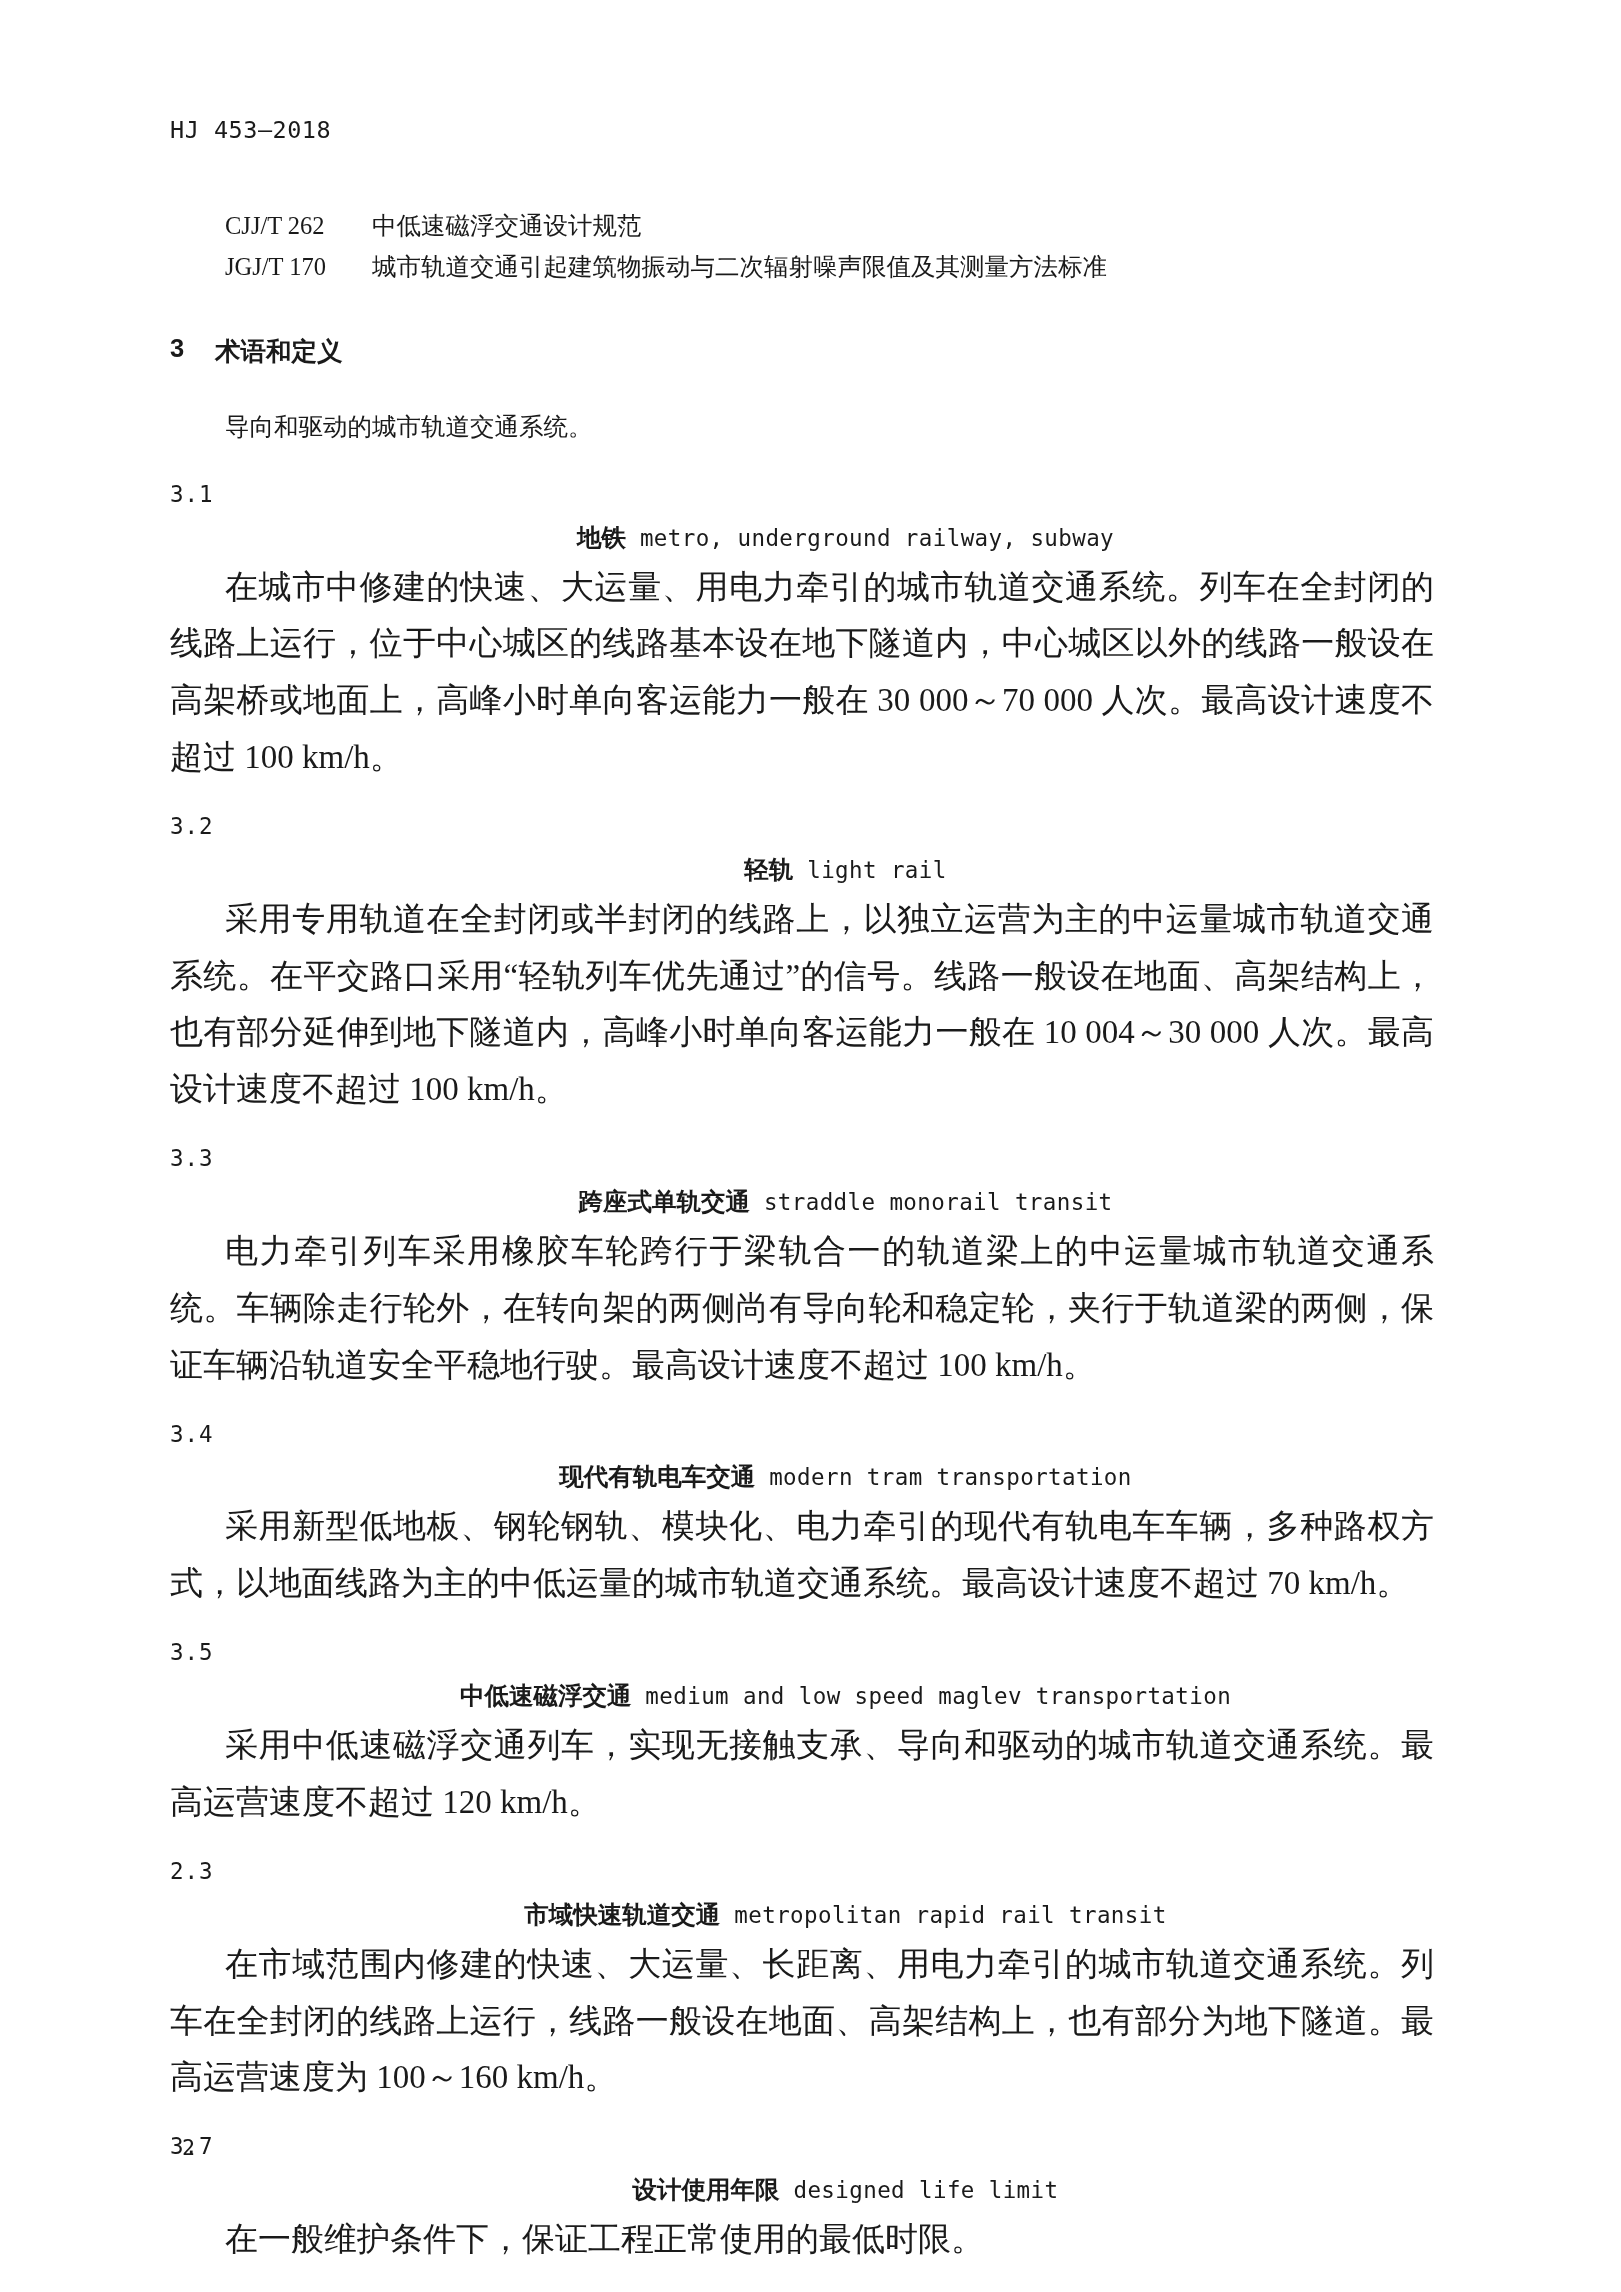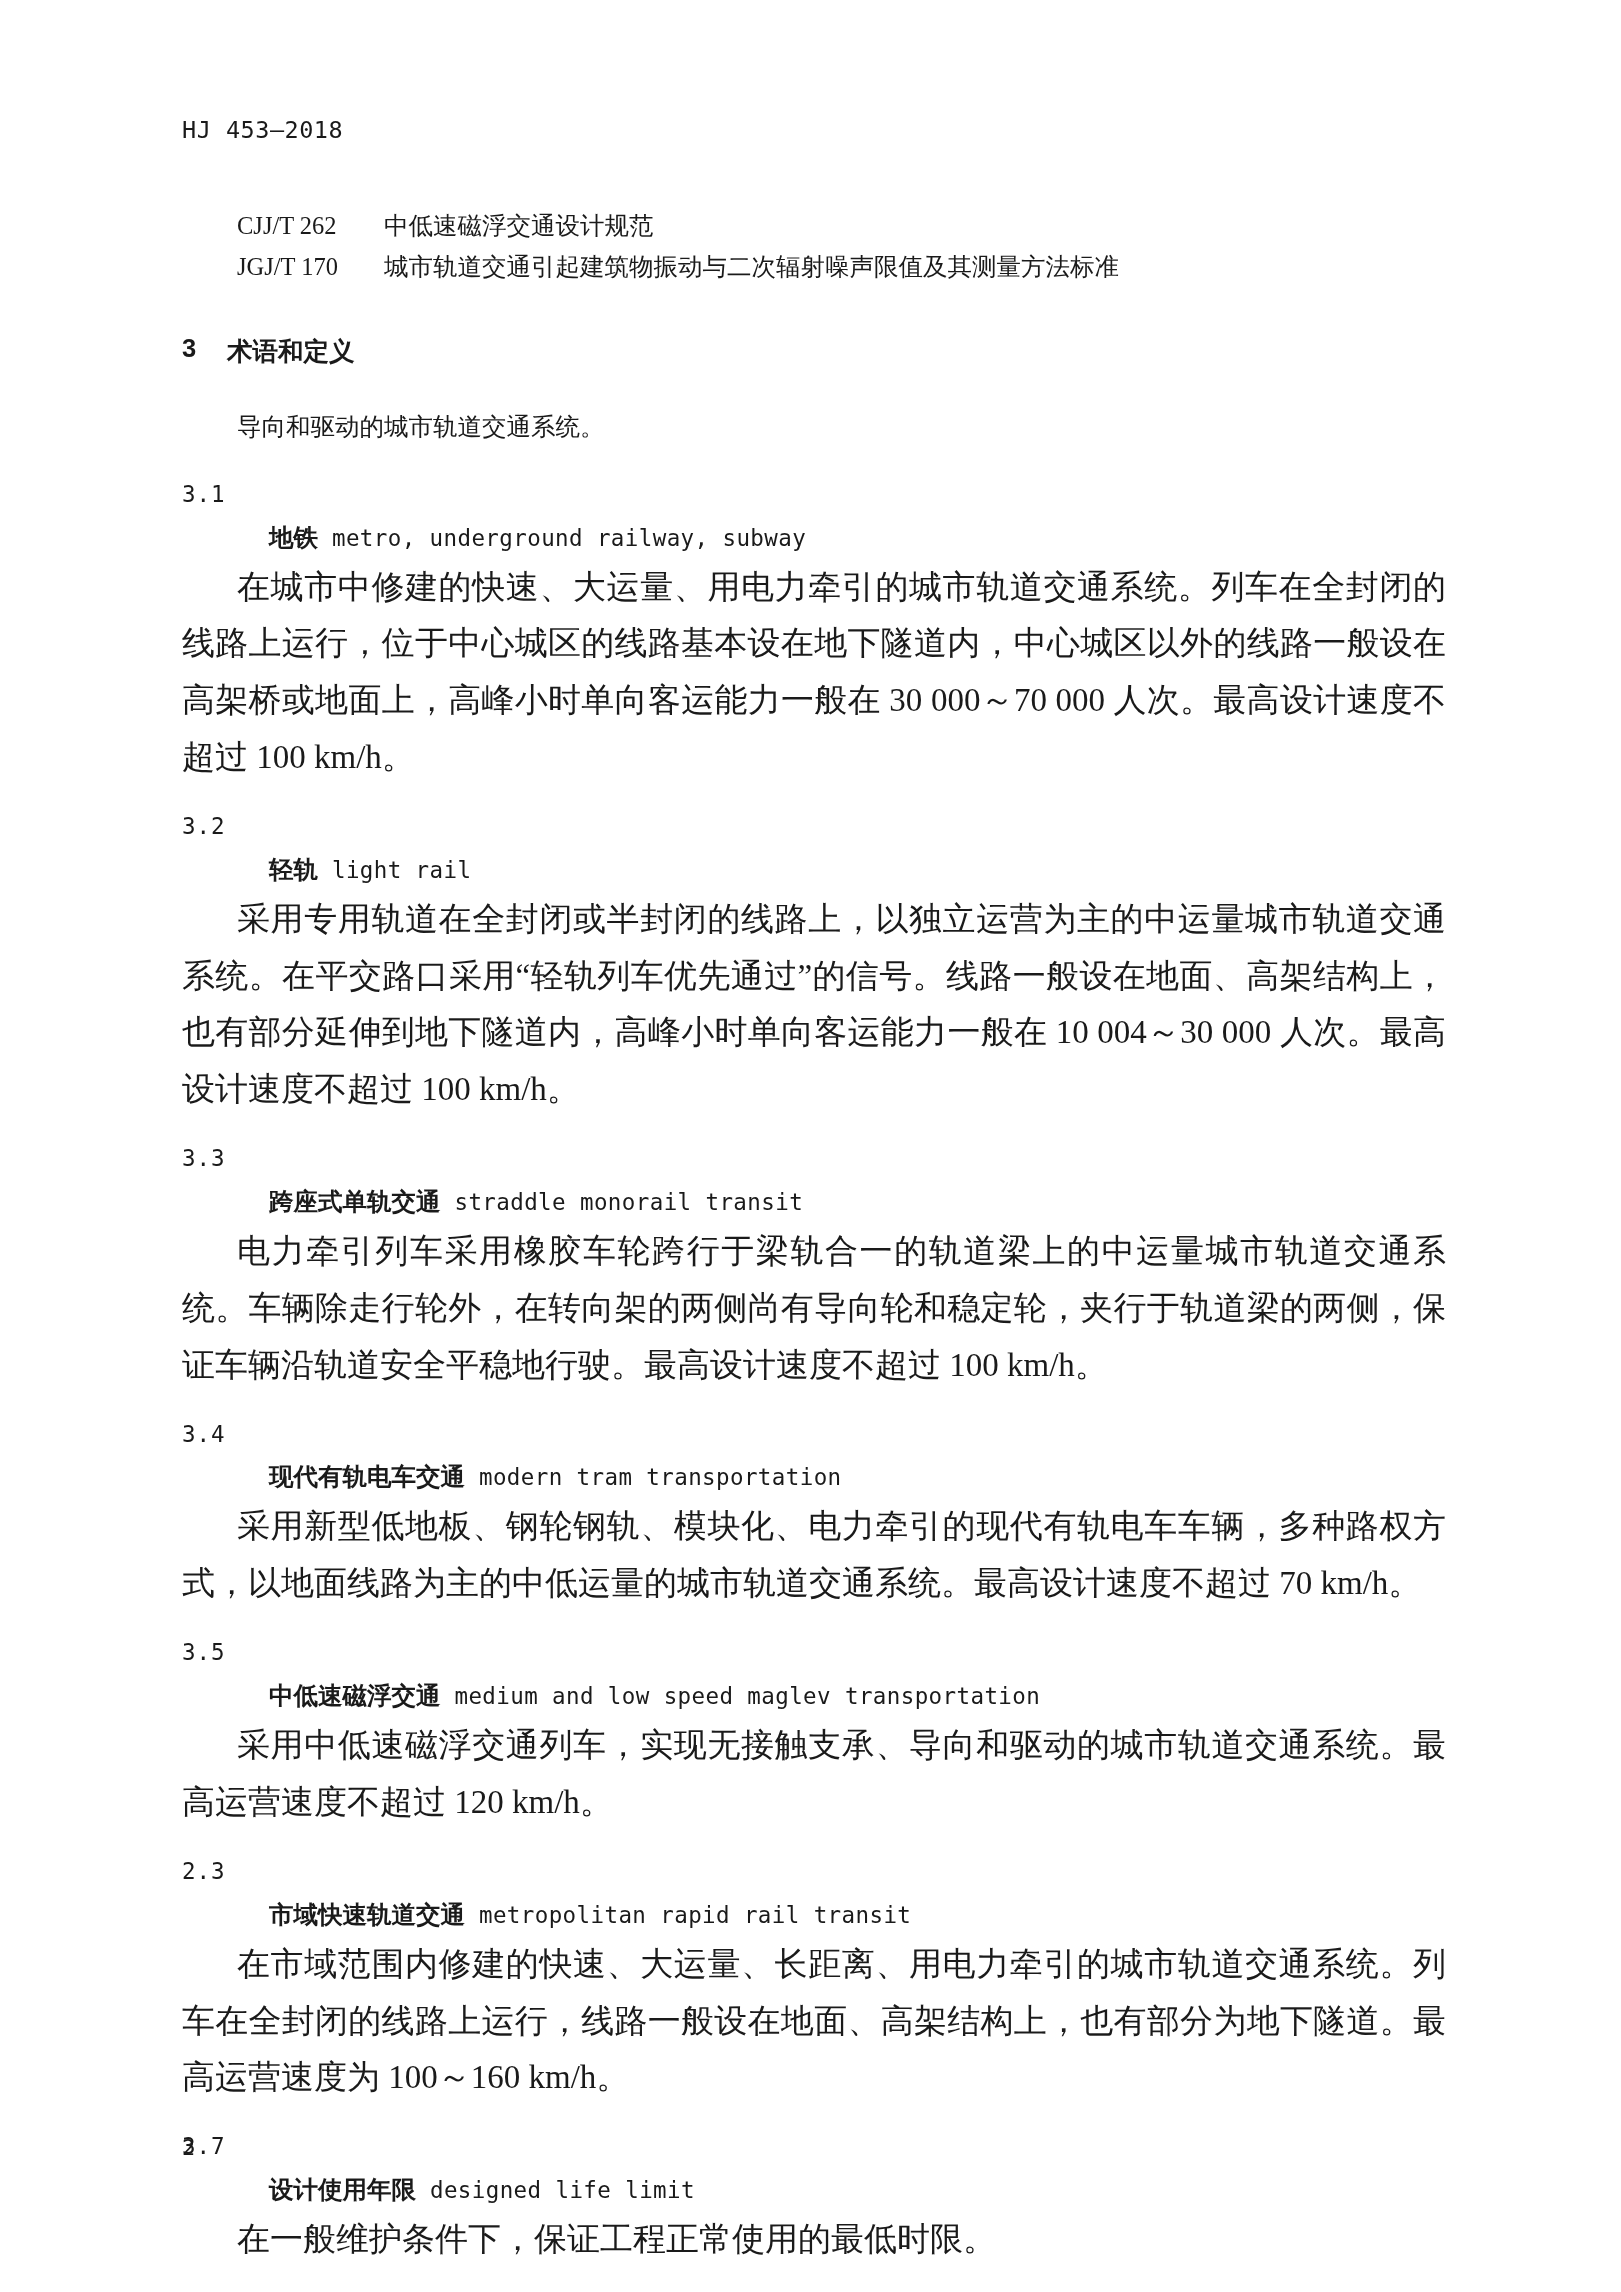--- a/index.html
+++ b/index.html
@@ -11,21 +11,21 @@
     position: relative;
     width: 1621px;
     height: 2293px;
     background: #ffffff;
     font-family: "Liberation Serif", serif;
     color: #1a1a1a;
     box-sizing: border-box;
   }
   .content {
     position: absolute;
-    left: 182px;
+    left: 170px;
     top: 116px;
     width: 1264px;
   }
   .header {
     font-family: "DejaVu Sans Mono", monospace;
     font-size: 23.5px;
     letter-spacing: 0.5px;
     color: #1a1a1a;
     margin-bottom: 61px;
   }
@@ -70,20 +70,21 @@
     letter-spacing: 1px;
     margin-top: 27.4px;
     margin-bottom: 11.8px;
   }
   .term-title {
     margin-left: 87px;
     font-size: 24.5px;
     line-height: 1.55;
     font-family: "Liberation Sans", sans-serif;
     font-weight: bold;
+    text-align: center;
   }
   .term-title .en {
     font-family: "DejaVu Sans Mono", monospace;
     font-weight: normal;
     font-size: 22.5px;
     letter-spacing: 0.4px;
   }
   .term-body {
     font-size: 33px;
     line-height: 1.72;

